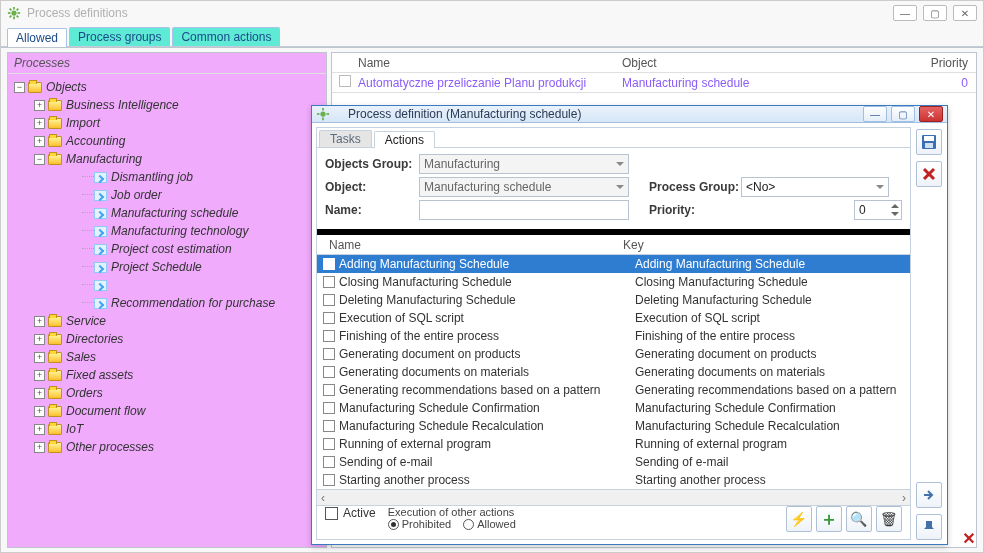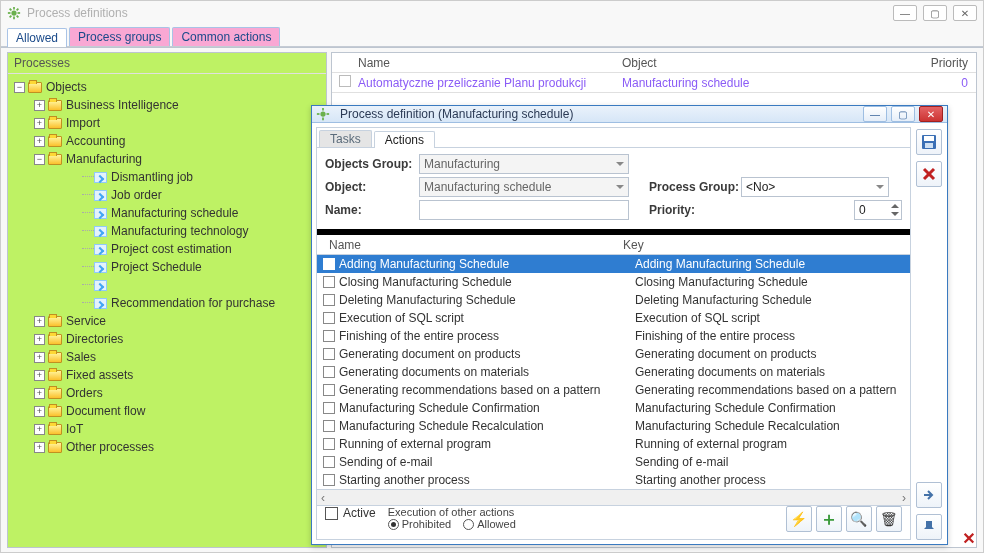--- a/index.html
+++ b/index.html
@@ -46,43 +46,44 @@
 .outer-tabs {
   display: flex;
   padding: 2px 6px 0 6px;
   border-bottom: 1px solid #c5cbd4;
 }
 .outer-tab {
   border: 1px solid #a9c3e6;
   border-bottom: none;
   padding: 2px 8px;
   margin-right: 2px;
-  background: #f9a8d4;
+  background: #5eead4;
   border-radius: 2px 2px 0 0;
   color: #1a4a8a;
 }
 .outer-tab.active {
   background: #fff;
   position: relative;
   top: 1px;
 }
 .outer-body {
   flex: 1;
   display: flex;
   border-top: 1px solid #bdc5d0;
 }
 
 
 .tree-panel {
   width: 320px;
   border: 1px solid #bdc5d0;
   margin: 4px 2px 4px 6px;
-  background: #bef264;
+  background: #f0abfc;
   display: flex;
   flex-direction: column;
+  font-style: italic;
 }
 .tree-header {
   padding: 3px 6px;
   border-bottom: 1px solid #e0e0e0;
   color: #555;
 }
 .tree-body {
   flex: 1;
   overflow: auto;
   padding: 4px 2px;
@@ -177,21 +178,21 @@
 }
 .inner-titlebar {
   height: 24px;
   background: linear-gradient(#eaf2fb, #d6e6f7);
   display: flex; align-items: center;
   padding: 0 4px;
   border-bottom: 1px solid #9ebee2;
   color: #2b3a55;
   font-weight: normal;
 }
-.inner-titlebar-text { margin-left: 10px; }
+.inner-titlebar-text { margin-left: 18px; }
 .inner-win-btn {
   width: 24px; height: 16px;
   border: 1px solid #9ebee2;
   border-radius: 2px;
   background: linear-gradient(#fff,#e5eef9);
   display: flex; align-items: center; justify-content: center;
   font-size: 10px; color: #37639a;
   margin-left: 4px;
 }
 .inner-win-btn.close {

